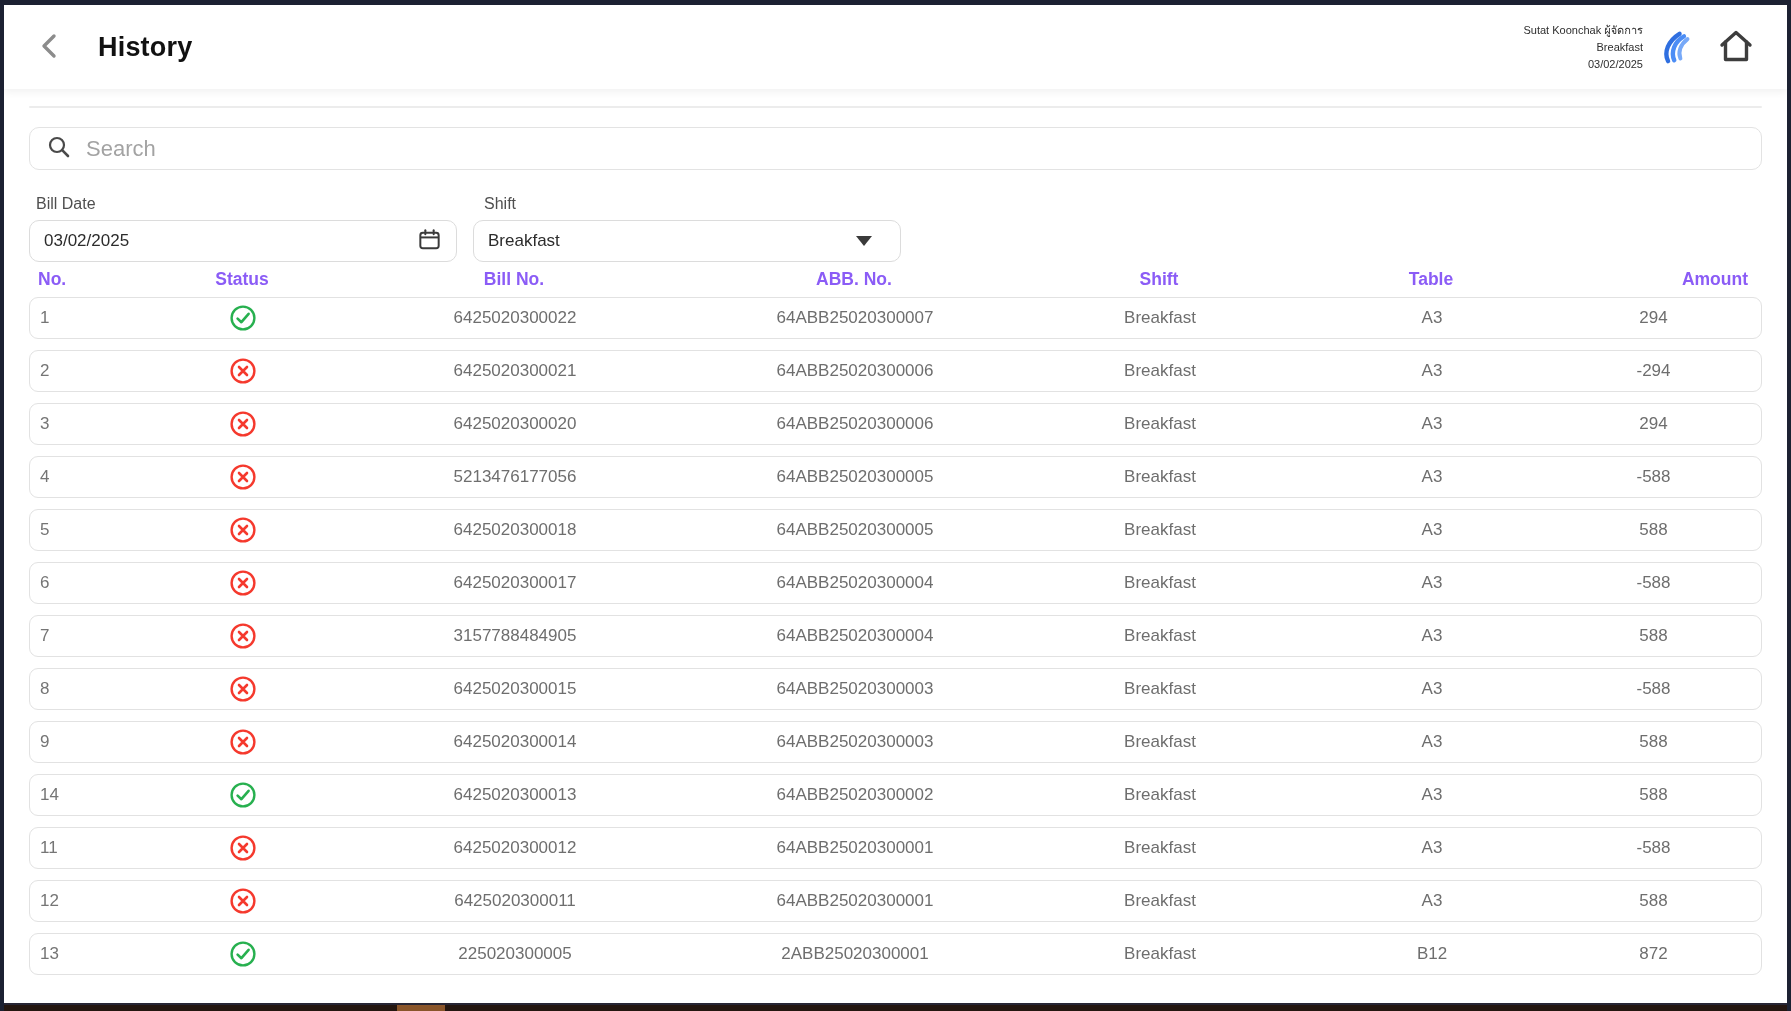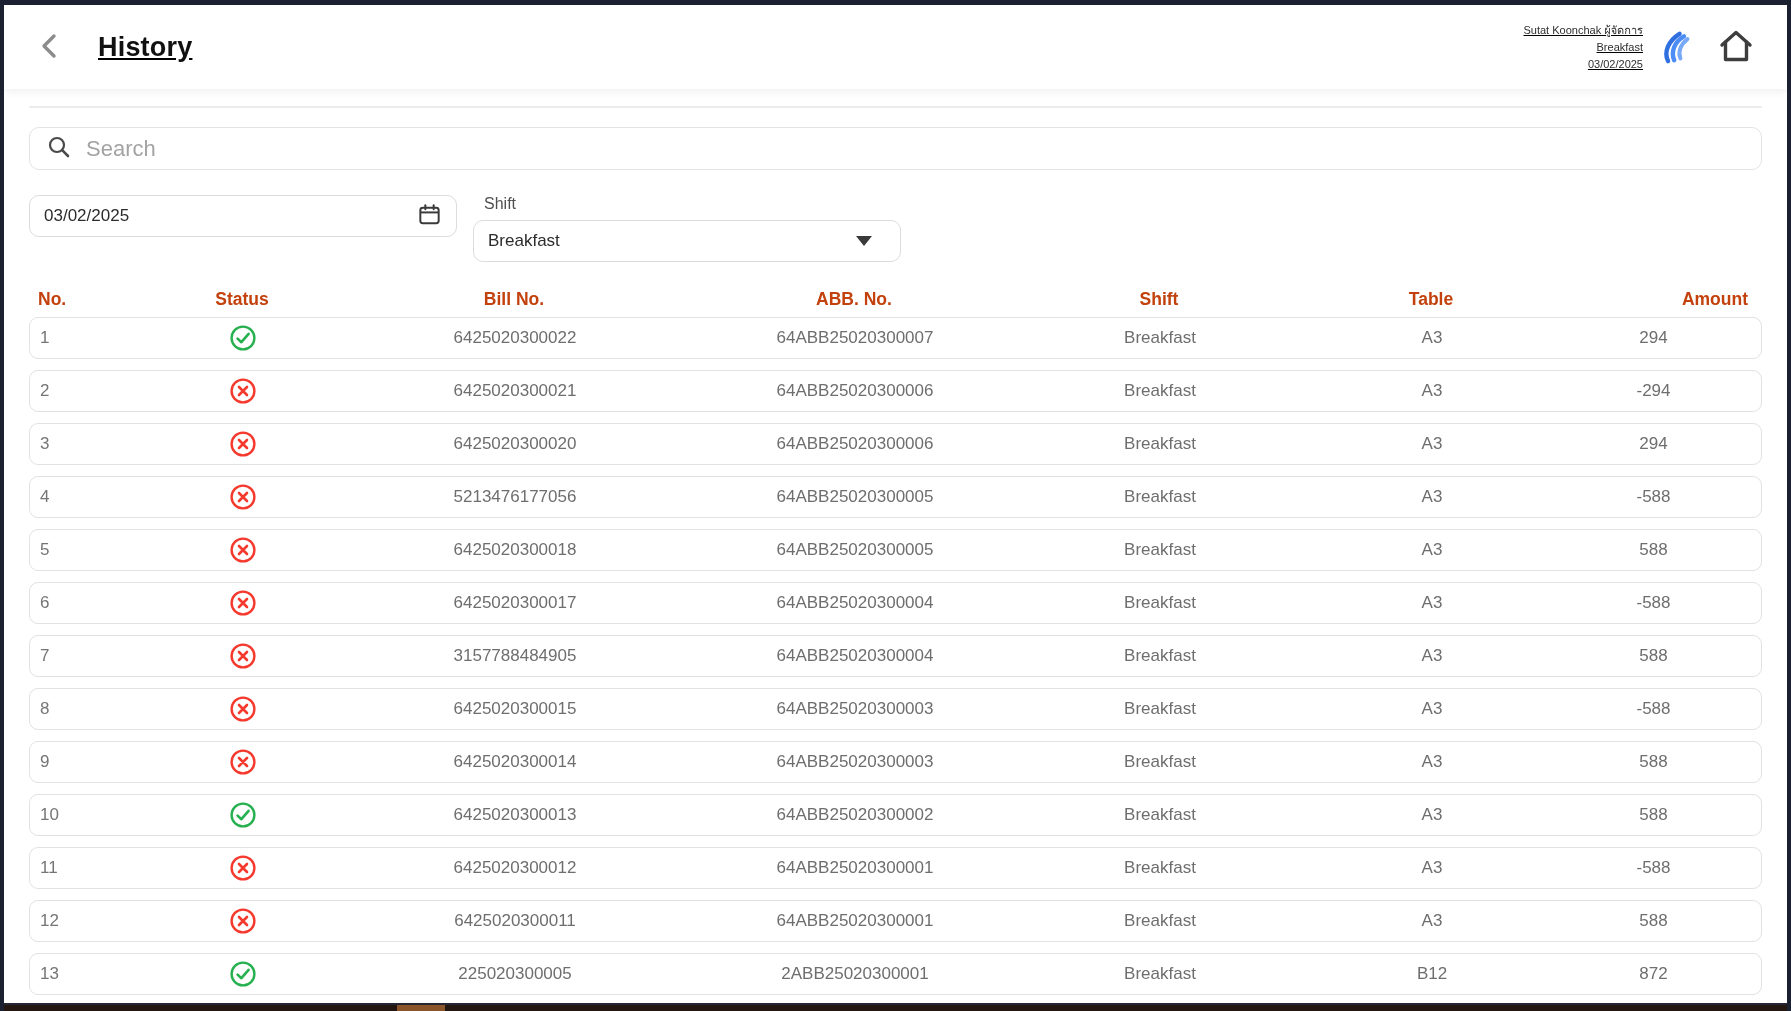--- a/index.html
+++ b/index.html
@@ -9,21 +9,21 @@
   .frame {
     width:1791px; height:1011px; position:relative; background:#ffffff;
     border-top:5px solid #1c2132; border-left:4px solid #1c2132; border-right:4px solid #1c2132;
     overflow:hidden;
   }
 
   
   .topbar {
     height:84px; display:flex; align-items:center;
     background:#fff; box-shadow:0 3px 8px rgba(0,0,0,0.06);
-    padding:0 30px 0 26px; position:relative; z-index:2;text-decoration:underline;
+    padding:0 30px 0 26px; position:relative; z-index:2;
   }
   .back-btn { width:40px; height:40px; display:flex; align-items:center; justify-content:center; cursor:pointer; background:none; border:none; }
   .page-title { font-size:27px; font-weight:700; color:#111; margin-left:28px; letter-spacing:0.2px; }
   .topbar-spacer { flex:1; }
   .user-info { text-align:right; font-size:11px; color:#2e2e2e; line-height:17px; }
   .brand-logo { margin-left:18px; display:flex; align-items:center; }
   .home-btn { margin-left:24px; background:none; border:none; cursor:pointer; display:flex; align-items:center; }
 
   .divider { height:2px; background:#ececec; margin:17px 25px 0 25px; border-radius:2px; }
 
@@ -52,21 +52,21 @@
     width:0; height:0; border-left:8px solid transparent; border-right:8px solid transparent;
     border-top:10px solid #3a3a3a; margin-right:14px;
   }
 
   
   .grid {
     display:grid;
     grid-template-columns:120px 186px 358px 322px 288px 256px 1fr;
     align-items:center;
   }
-  .thead { margin-top:24px; height:26px; font-size:17.5px; font-weight:700; color:#c2410c; }
+  .thead { margin-top:4px; height:26px; font-size:17.5px; font-weight:700; color:#8b5cf6; }
   .th { text-align:center; }
   .th.left { text-align:left; padding-left:9px; }
   .th.right { text-align:right; padding-right:14px; }
 
   .tbody { margin-top:5px; }
   .trow {
     height:42px; border:1px solid #e2e2e2; border-radius:9px; background:#fff;
     margin-bottom:11px; font-size:17px; color:#6e6e6e;
   }
   .c { text-align:center; }
@@ -128,20 +128,21 @@
         <svg width="26" height="26" viewBox="0 0 26 26" fill="none">
           <circle cx="11" cy="11" r="7" stroke="#4a4a4a" stroke-width="2.2"></circle>
           <line x1="16.2" y1="16.2" x2="22" y2="22" stroke="#4a4a4a" stroke-width="2.6" stroke-linecap="round"></line>
         </svg>
       </span>
       <input type="text" placeholder="Search" style="">
     </div>
 
     <div class="filters">
       <div class="filter-col">
+        <div class="filter-label">Bill Date</div>
         <div class="field">
           <span class="value">03/02/2025</span>
           <span>
             <svg width="25" height="25" viewBox="0 0 24 24" fill="none">
               <rect x="3.2" y="5.5" width="17.6" height="15" rx="2.4" stroke="#3a3a3a" stroke-width="1.9"></rect>
               <line x1="3.2" y1="10" x2="20.8" y2="10" stroke="#3a3a3a" stroke-width="1.9"></line>
               <line x1="8" y1="3" x2="8" y2="7" stroke="#3a3a3a" stroke-width="1.9" stroke-linecap="round"></line>
               <line x1="16" y1="3" x2="16" y2="7" stroke="#3a3a3a" stroke-width="1.9" stroke-linecap="round"></line>
             </svg>
           </span>
@@ -323,21 +324,21 @@
         </span>
       </div>
       <div class="c bill">6425020300014</div>
       <div class="c abb">64ABB25020300003</div>
       <div class="c shift">Breakfast</div>
       <div class="c tbl">A3</div>
       <div class="c amt">588</div>
     </div>
 
     <div class="grid trow">
-      <div class="c no">10</div>
+      <div class="c no">14</div>
       <div class="c status">
         <span class="ic-success" style="color: rgb(39, 176, 79);">
           <svg width="28" height="28" viewBox="0 0 28 28" fill="none">
             <circle cx="14" cy="14" r="11.4" stroke="currentColor" stroke-width="2.4"></circle>
             <path d="M8.6 14.6 L12.4 18.2 L19.6 9.8" stroke="currentColor" stroke-width="2.6" stroke-linecap="round" stroke-linejoin="round"></path>
           </svg>
         </span>
 
       </div>
       <div class="c bill">6425020300013</div>

